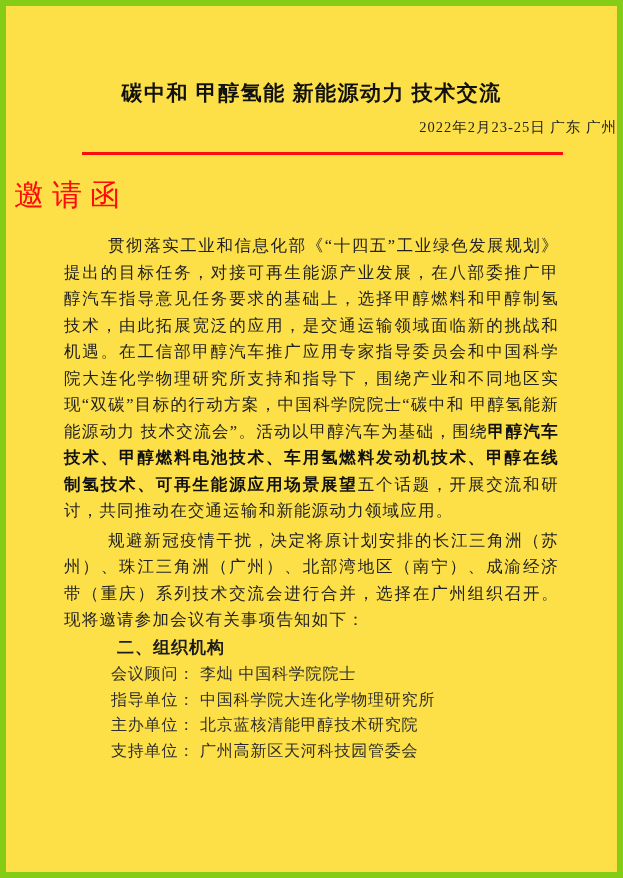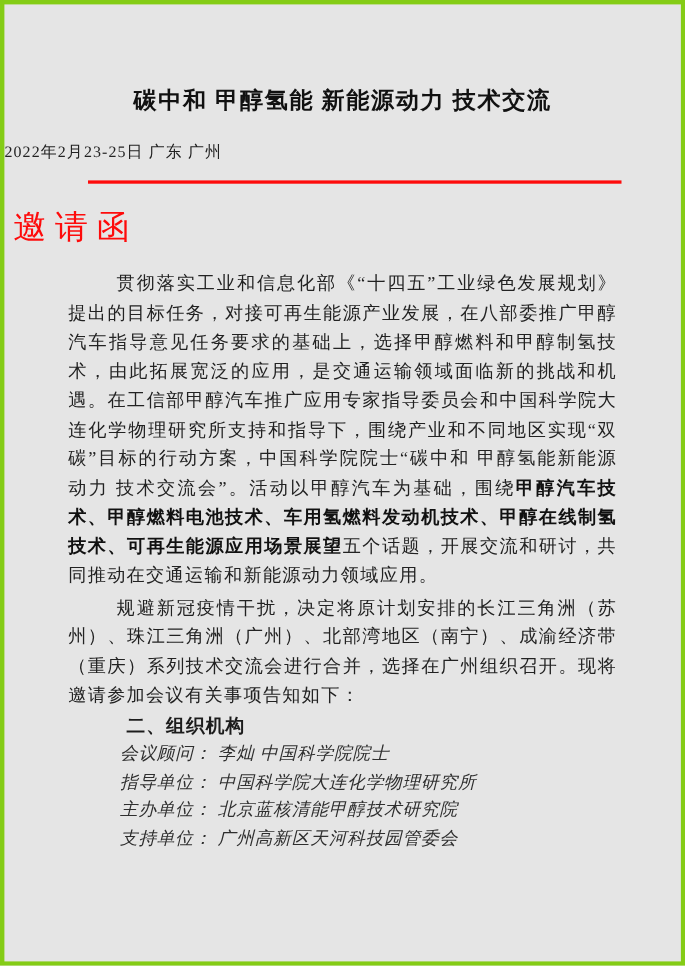--- a/index.html
+++ b/index.html
@@ -5,39 +5,39 @@
   html, body {
     margin: 0;
     padding: 0;
     background: #ffffff;
   }
   .page {
     position: relative;
     width: 623px;
     height: 878px;
     box-sizing: border-box;
-    background: #e5e5e5;
-    border: 4px solid #84cc16;
+    background: #fde047;
+    border: 6px solid #84cc16;
     overflow: hidden;
     font-family: "Liberation Serif", serif;
     color: #1f1f1f;
   }
   .doc-title {
     margin: 74px 20px 0 20px;
     text-align: center;
     font-size: 21px;
     line-height: 26px;
     font-weight: bold;
     letter-spacing: 1.5px;
     color: #111111;
     font-family: "Liberation Serif", serif;
   }
   .date-line {
-    margin-top: 26px;
-    text-align: left;
+    margin-top: 12px;
+    text-align: right;
     font-size: 14.5px;
     line-height: 18px;
     letter-spacing: 1px;
     color: #222222;
   }
   .red-rule {
     border: none;
     height: 3px;
     background: #fe0b0b;
     margin: 16px 54px 0 76px;
@@ -88,21 +88,20 @@
     margin: 1px 58px 0 58px;
     font-size: 16px;
     color: #2e2e2e;
   }
   .org-row {
     display: flex;
     align-items: flex-start;
     padding-left: 47px;
     line-height: 25.5px;
     letter-spacing: 0.8px;
-    font-style: italic;
   }
   .org-label {
     flex: none;
   }
   .org-value, .org-values {
     margin-left: 5px;
   }
   .org-values div {
     line-height: 25.5px;
   }

